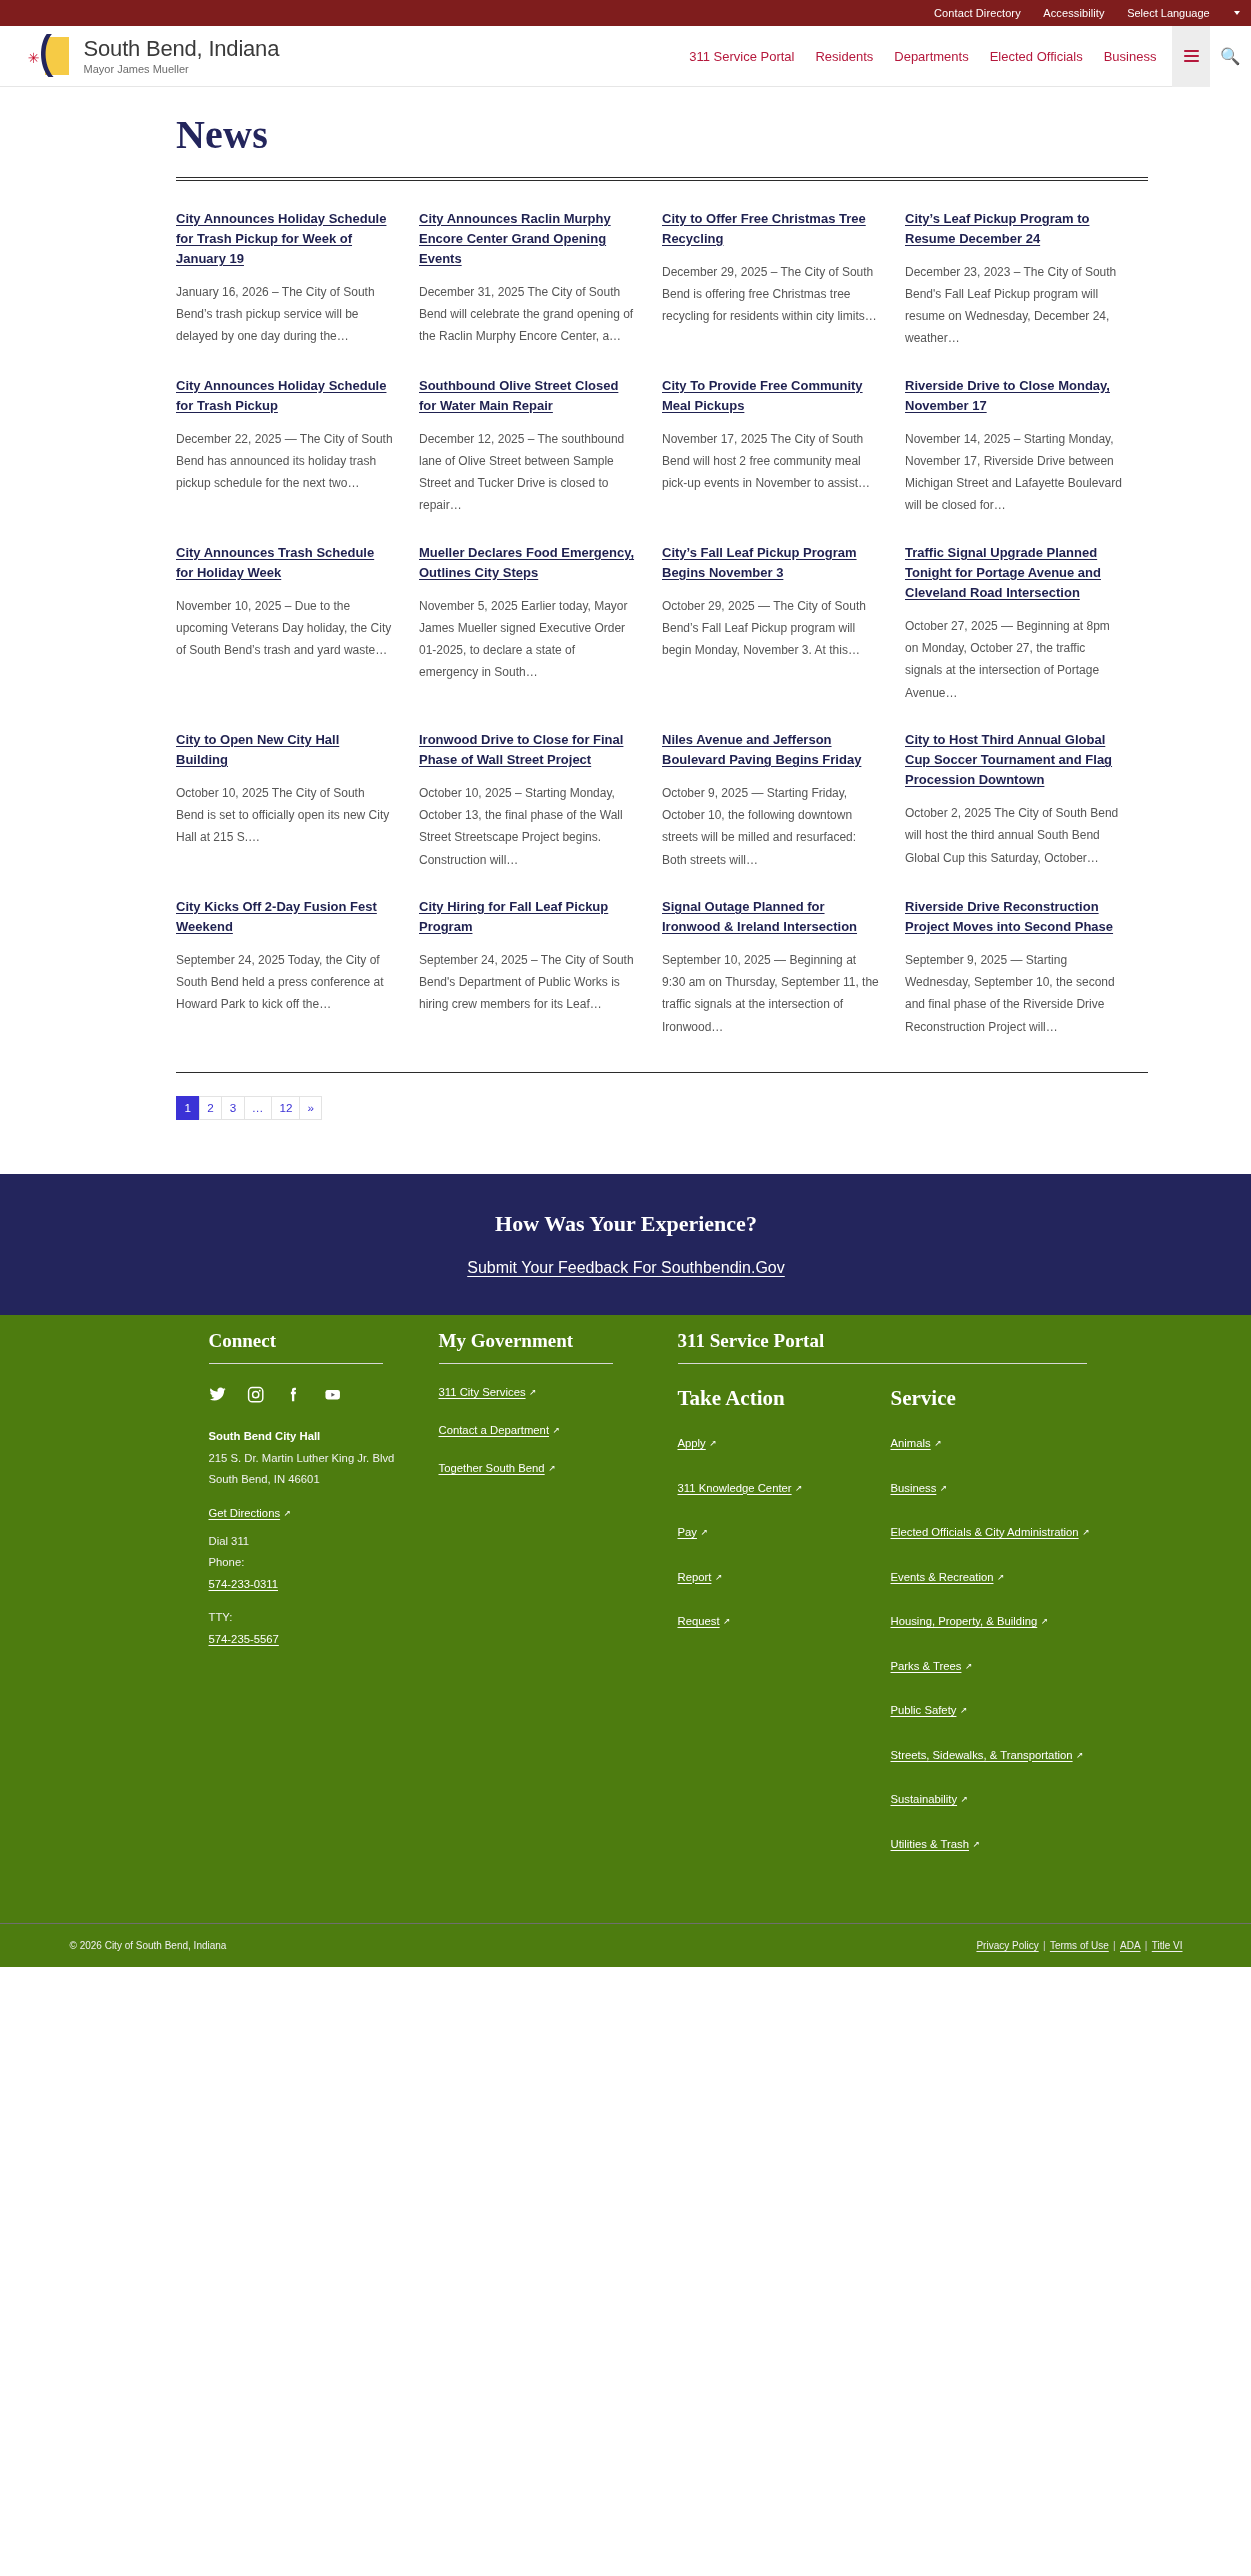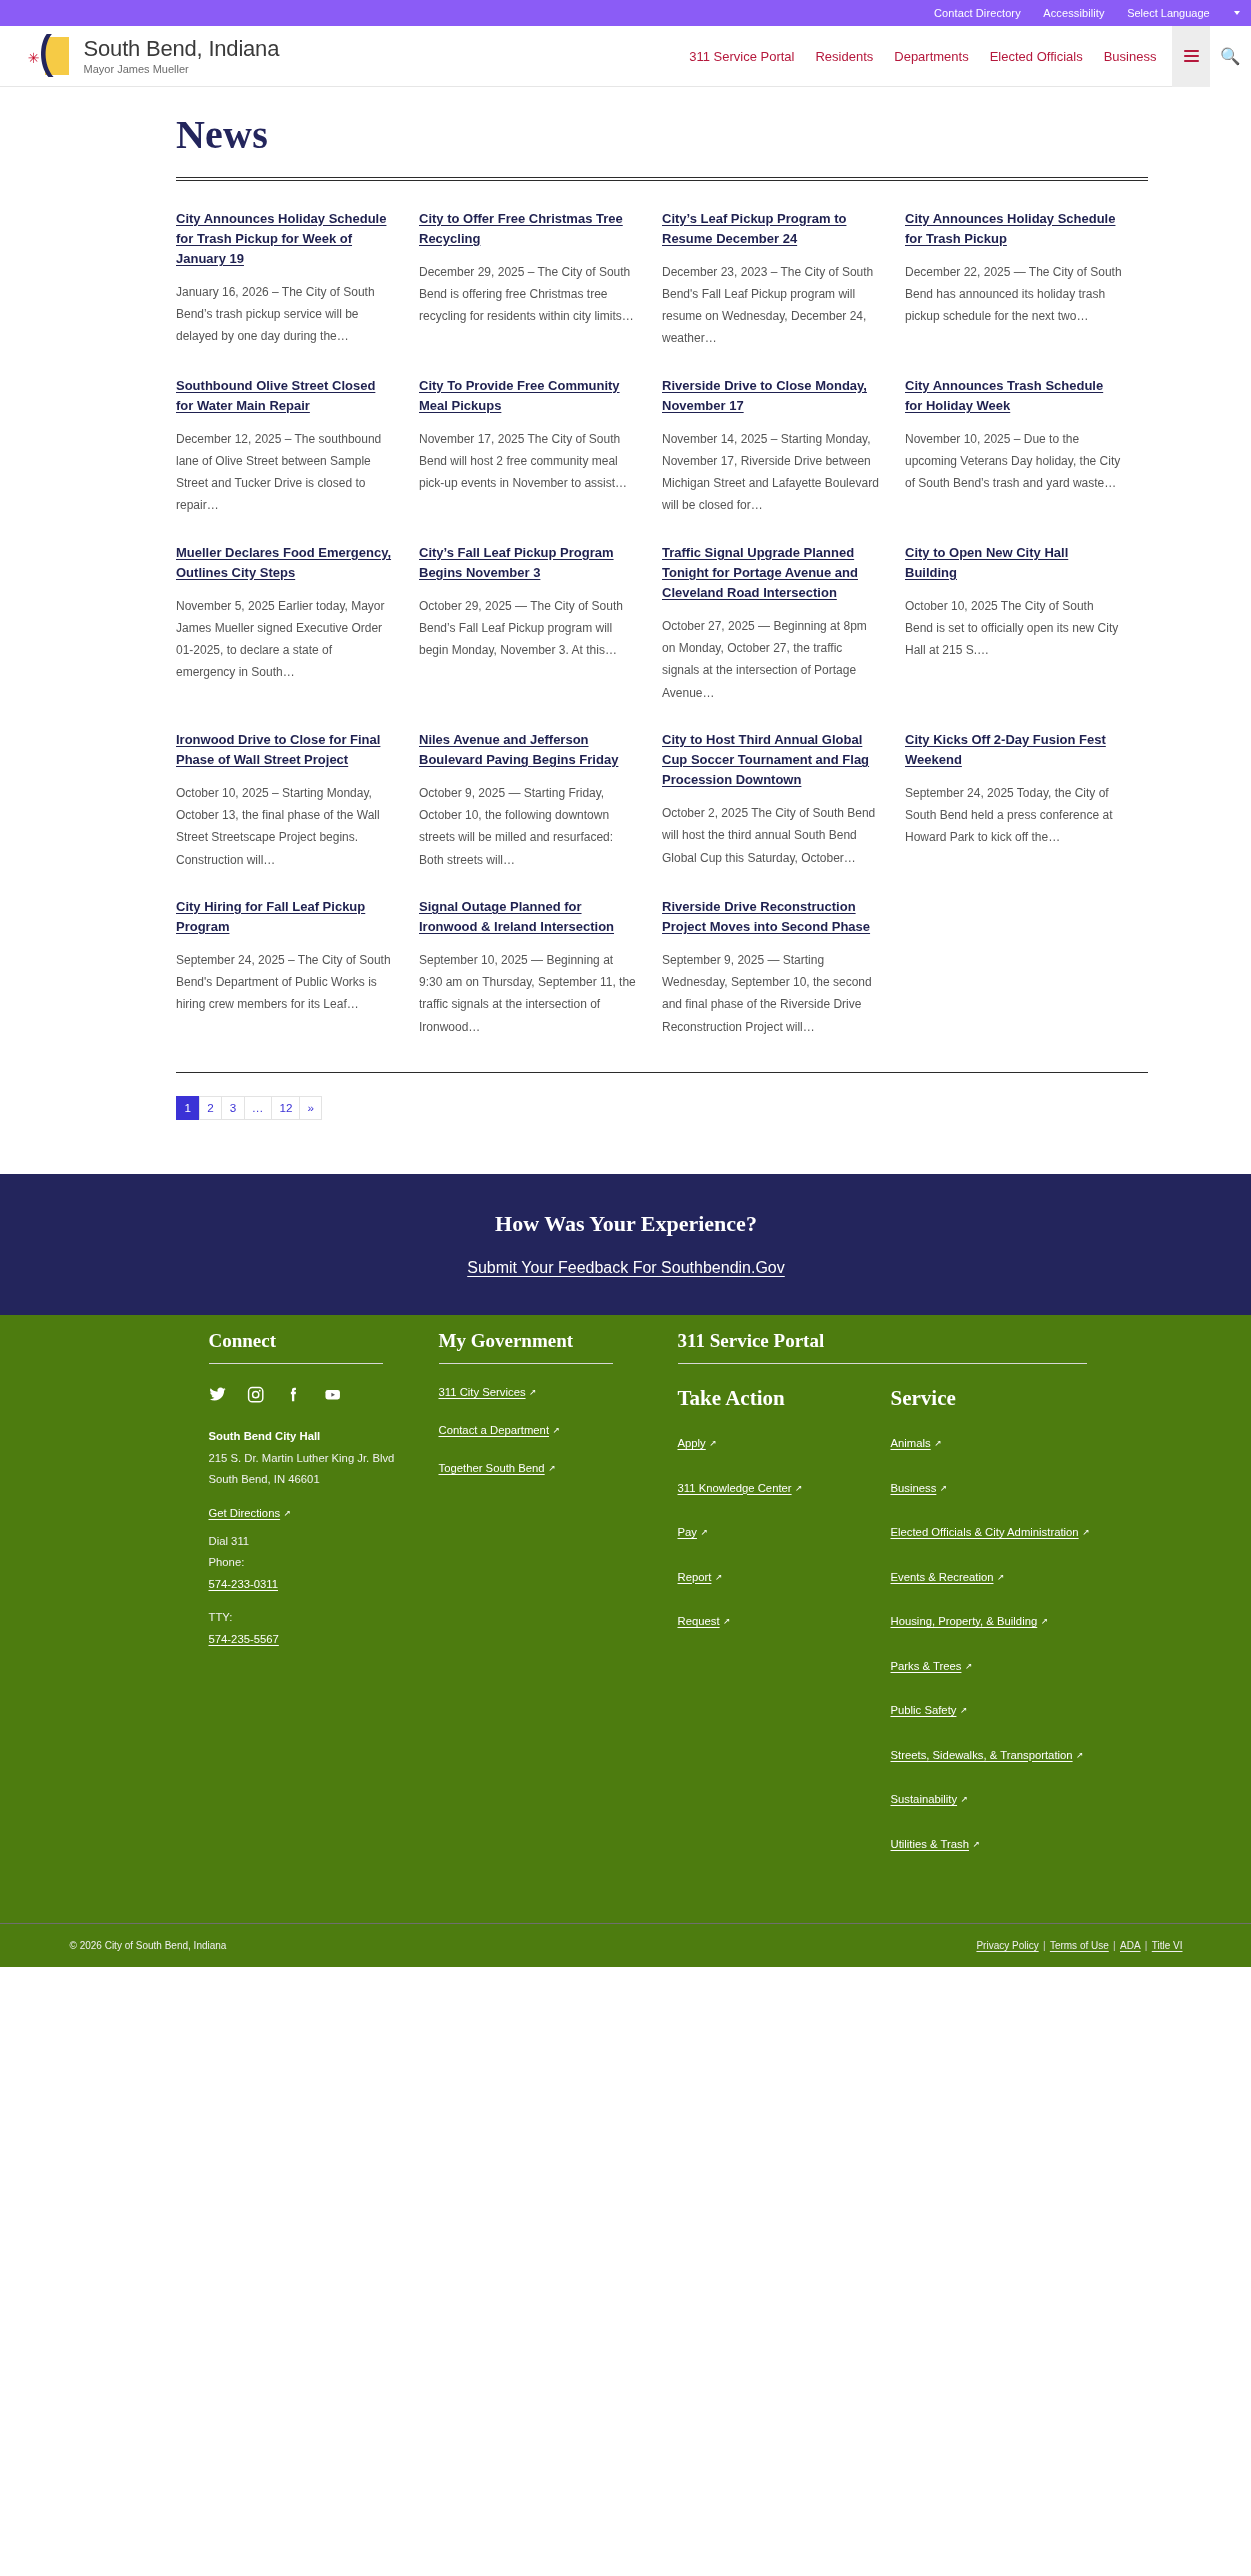--- a/index.html
+++ b/index.html
@@ -7,21 +7,21 @@
   body {
     font-family: "Liberation Sans", sans-serif;
     background: #ffffff;
     color: #333333;
     -webkit-font-smoothing: antialiased;
   }
   a { text-decoration: none; color: inherit; }
 
   
   .utility-bar {
-    background: #8b5cf6;
+    background: #7f1d1d;
     height: 26px;
     display: flex;
     align-items: center;
     justify-content: flex-end;
     padding-right: 12px;
     gap: 22.6px;
   }
   .utility-link {
     color: #ffffff;
     font-size: 11px;
@@ -395,20 +395,21 @@
   </div>
 </header>
 
 <main class="page-wrap">
   <div class="content">
     <h1 class="page-title">News</h1>
     <div class="title-rule"></div>
 
     <div class="news-grid" id="news-grid">
         <div class="news-card"><a class="news-headline">City Announces Holiday Schedule for Trash Pickup for Week of January 19</a><p class="news-excerpt">January 16, 2026 – The City of South Bend’s trash pickup service will be delayed by one day during the…</p></div>
+        <div class="news-card"><a class="news-headline">City Announces Raclin Murphy Encore Center Grand Opening Events</a><p class="news-excerpt">December 31, 2025 The City of South Bend will celebrate the grand opening of the Raclin Murphy Encore Center, a…</p></div>
         <div class="news-card"><a class="news-headline">City to Offer Free Christmas Tree Recycling</a><p class="news-excerpt">December 29, 2025 – The City of South Bend is offering free Christmas tree recycling for residents within city limits…</p></div>
         <div class="news-card"><a class="news-headline">City’s Leaf Pickup Program to Resume December 24</a><p class="news-excerpt">December 23, 2023 – The City of South Bend's Fall Leaf Pickup program will resume on Wednesday, December 24, weather…</p></div>
         <div class="news-card"><a class="news-headline">City Announces Holiday Schedule for Trash Pickup</a><p class="news-excerpt">December 22, 2025 — The City of South Bend has announced its holiday trash pickup schedule for the next two…</p></div>
         <div class="news-card"><a class="news-headline">Southbound Olive Street Closed for Water Main Repair</a><p class="news-excerpt">December 12, 2025 – The southbound lane of Olive Street between Sample Street and Tucker Drive is closed to repair…</p></div>
         <div class="news-card"><a class="news-headline">City To Provide Free Community Meal Pickups</a><p class="news-excerpt">November 17, 2025 The City of South Bend will host 2 free community meal pick-up events in November to assist…</p></div>
         <div class="news-card"><a class="news-headline">Riverside Drive to Close Monday, November 17</a><p class="news-excerpt">November 14, 2025 – Starting Monday, November 17, Riverside Drive between Michigan Street and Lafayette Boulevard will be closed for…</p></div>
         <div class="news-card"><a class="news-headline">City Announces Trash Schedule for Holiday Week</a><p class="news-excerpt">November 10, 2025 – Due to the upcoming Veterans Day holiday, the City of South Bend’s trash and yard waste…</p></div>
         <div class="news-card"><a class="news-headline">Mueller Declares Food Emergency, Outlines City Steps</a><p class="news-excerpt">November 5, 2025 Earlier today, Mayor James Mueller signed Executive Order 01-2025, to declare a state of emergency in South…</p></div>
         <div class="news-card"><a class="news-headline">City’s Fall Leaf Pickup Program Begins November 3</a><p class="news-excerpt">October 29, 2025 — The City of South Bend’s Fall Leaf Pickup program will begin Monday, November 3. At this…</p></div>
         <div class="news-card"><a class="news-headline">Traffic Signal Upgrade Planned Tonight for Portage Avenue and Cleveland Road Intersection</a><p class="news-excerpt">October 27, 2025 — Beginning at 8pm on Monday, October 27, the traffic signals at the intersection of Portage Avenue…</p></div>

